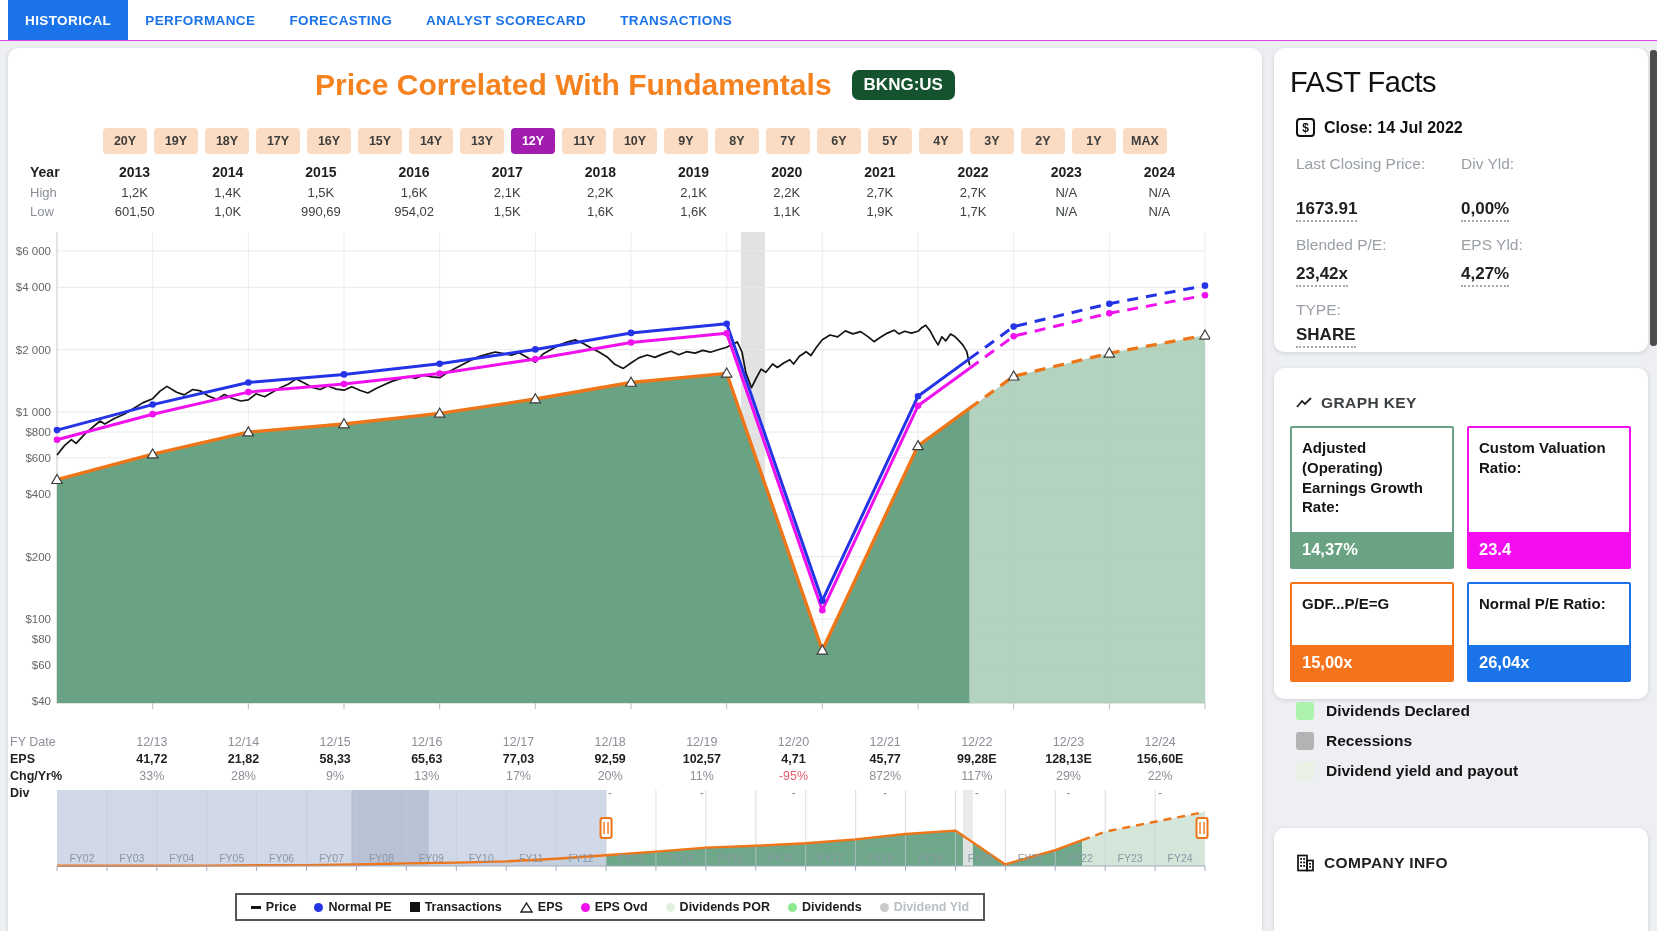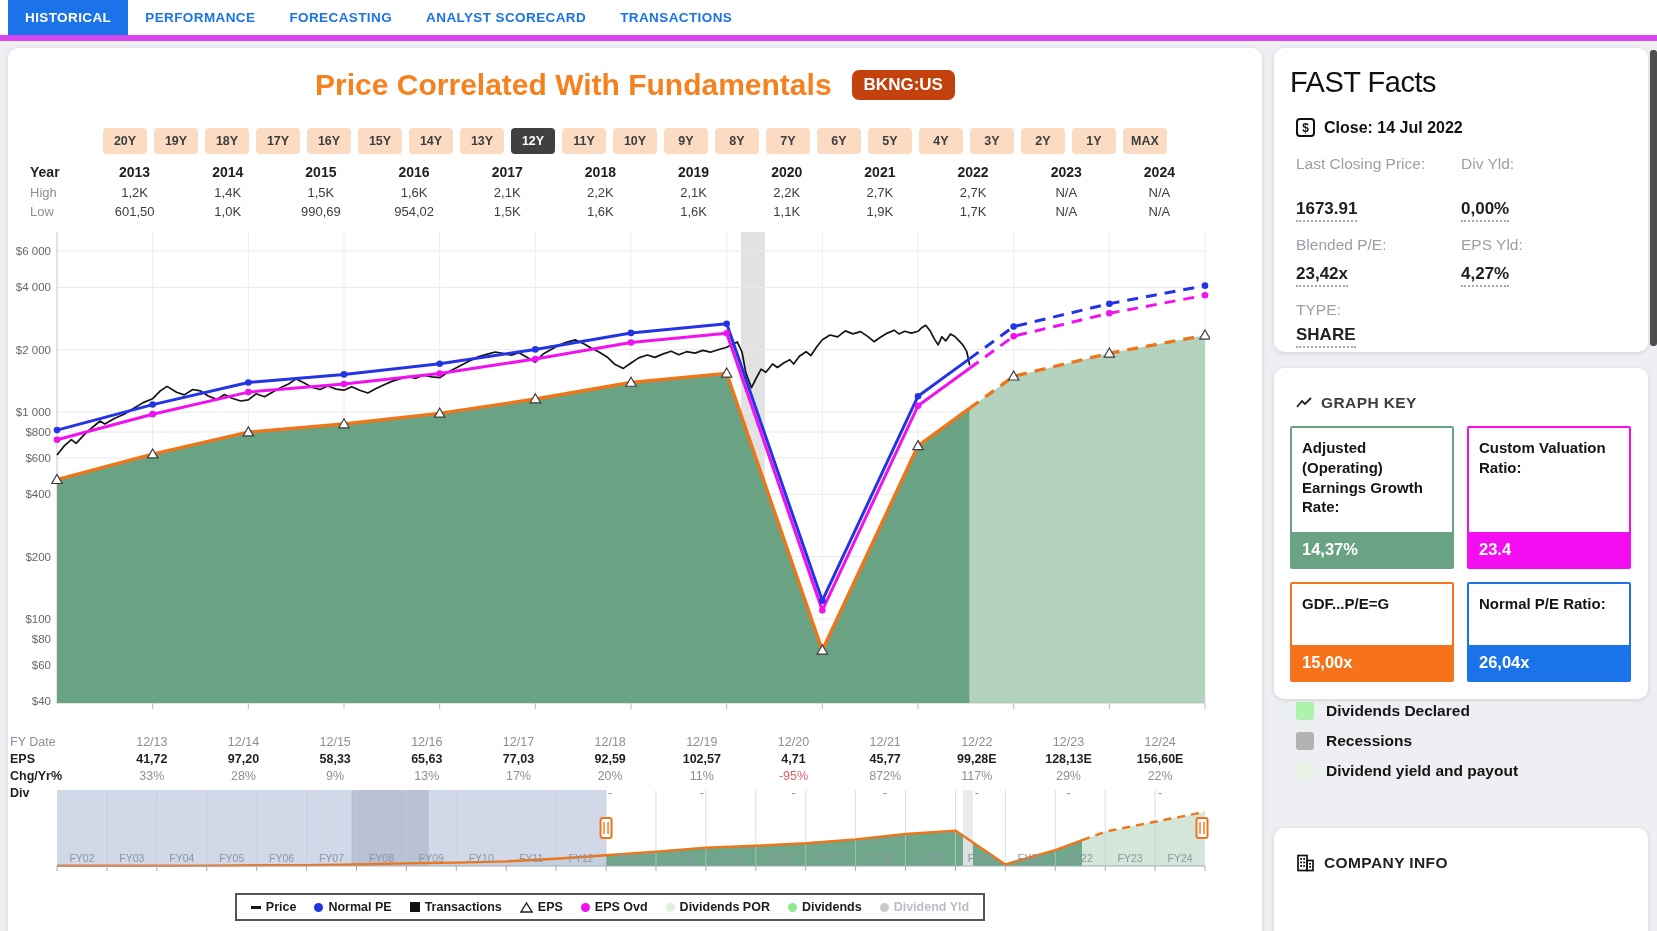--- a/index.html
+++ b/index.html
@@ -1,27 +1,27 @@
 <!DOCTYPE html>
 <html><head>
 <meta charset="utf-8">
 <style>
   html,body{margin:0;padding:0}
   body{width:1657px;height:931px;overflow:hidden;background:#edeff3;font-family:"Liberation Sans",sans-serif;position:relative}
   svg text{font-family:"Liberation Sans",sans-serif}
-  .tabbar{position:absolute;left:0;top:0;right:0;height:41px;background:#fff;border-bottom:6px solid #d946ef;display:flex;align-items:stretch;padding-left:8px;box-sizing:border-box}
+  .tabbar{position:absolute;left:0;top:0;right:0;height:41px;background:#fff;border-bottom:1px solid #d946ef;display:flex;align-items:stretch;padding-left:8px;box-sizing:border-box}
   .tab{display:flex;align-items:center;padding:0 17px;font-size:13.5px;font-weight:700;color:#1a73e8;letter-spacing:.4px;cursor:pointer;white-space:nowrap}
   .tab.active{background:#1a73e8;color:#fff}
   .panel{position:absolute;left:8px;top:48px;width:1254px;height:900px;background:#fff;border-radius:10px;box-shadow:0 1px 4px rgba(60,64,67,.18)}
   .title-row{position:absolute;top:20px;left:0;right:0;display:flex;justify-content:center;align-items:center;gap:20px}
   .page-title{font-size:30px;font-weight:800;color:#f6821f}
-  .ticker-badge{background:#c2410c;color:#fff;font-size:17px;font-weight:700;padding:5px 12px;border-radius:7px}
+  .ticker-badge{background:#14532d;color:#fff;font-size:17px;font-weight:700;padding:5px 12px;border-radius:7px}
   .range-row{position:absolute;top:80px;left:0;right:0;display:flex;justify-content:center;gap:7px}
   .range-btn{background:#fbdcc2;color:#3d3d3d;font-size:12.5px;font-weight:600;padding:6px 0;width:44px;text-align:center;border-radius:4px;cursor:pointer}
-  .range-btn.active{background:#404040;color:#fff}
+  .range-btn.active{background:#a21caf;color:#fff}
   .dtable{position:absolute;display:grid;left:2px;width:1196px}
   .ytable{top:112px;grid-template-columns:78px repeat(12,1fr)}
   .ftable{top:686px;grid-template-columns:96px repeat(12,1fr)}
   .dcell{text-align:center;font-size:13px;color:#3c4043;padding:2px 0;line-height:1.2}
   .dlabel{text-align:left;padding-left:20px}
   .b{font-weight:700;color:#1f1f1f}
   .gray{color:#8a8f98}
   .red{color:#e35d6a}
   .yhead{font-size:14px;padding-top:4px}
   .small{font-size:12.5px;padding:1px 0}
@@ -262,21 +262,21 @@
       <div class="dcell gray small">12/17</div>
       <div class="dcell gray small">12/18</div>
       <div class="dcell gray small">12/19</div>
       <div class="dcell gray small">12/20</div>
       <div class="dcell gray small">12/21</div>
       <div class="dcell gray small">12/22</div>
       <div class="dcell gray small">12/23</div>
       <div class="dcell gray small">12/24</div>
       <div class="dcell dlabel b small">EPS</div>
       <div class="dcell b small">41,72</div>
-      <div class="dcell b small">97,20</div>
+      <div class="dcell b small">21,82</div>
       <div class="dcell b small">58,33</div>
       <div class="dcell b small">65,63</div>
       <div class="dcell b small">77,03</div>
       <div class="dcell b small">92,59</div>
       <div class="dcell b small">102,57</div>
       <div class="dcell b small">4,71</div>
       <div class="dcell b small">45,77</div>
       <div class="dcell b small">99,28E</div>
       <div class="dcell b small">128,13E</div>
       <div class="dcell b small">156,60E</div>

